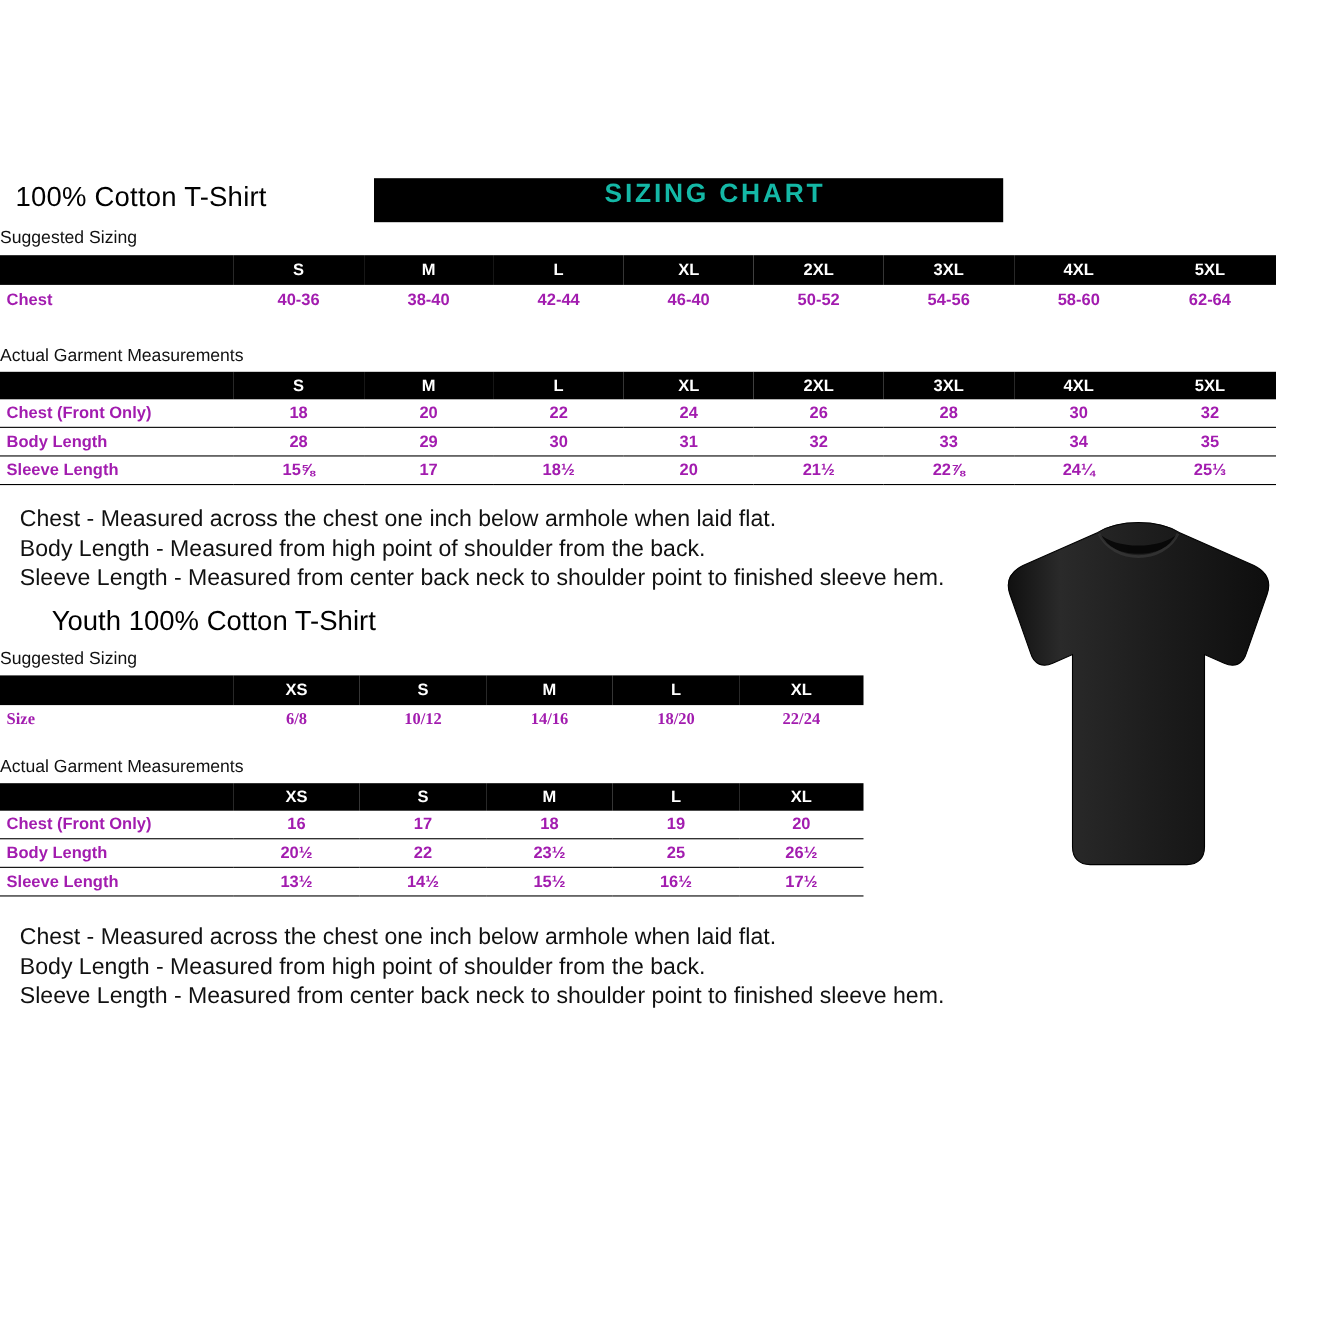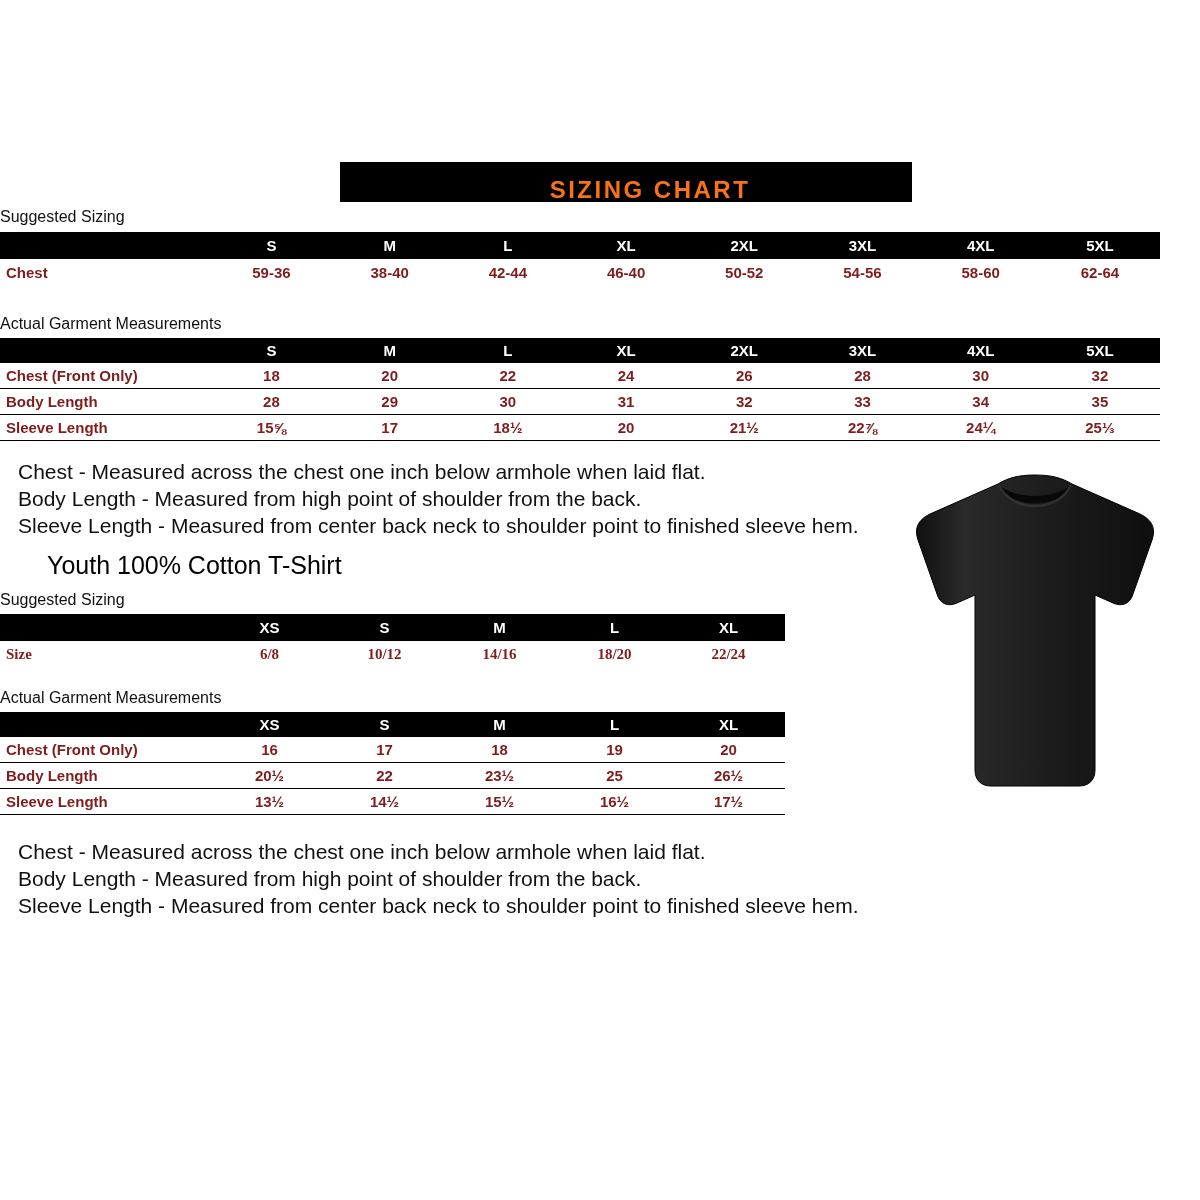--- a/index.html
+++ b/index.html
@@ -44,23 +44,23 @@
     left: 326px;
     top: 0;
     width: 572px;
     height: 40px;
     background: #000000;
   }
   .hdr-bar span {
     position: absolute;
     left: 0;
     right: 0;
-    top: 14px;
+    top: 1px;
     text-align: center;
-    color: #f97316;
+    color: #14b8a6;
     font-size: 24px;
     font-weight: bold;
     letter-spacing: 2.5px;
     padding-left: 48px;
   }
 
   .sublabel {
     position: absolute;
     left: 0;
     font-size: 16px;
@@ -88,21 +88,21 @@
     background: #000000;
     color: #ffffff;
     font-size: 15px;
     font-weight: bold;
   }
   table.sz thead th.lbl {
     text-align: left;
     padding-left: 6px;
   }
   table.sz tbody td {
-    color: #7f1d1d;
+    color: #a21caf;
     font-weight: 700;
   }
   table.sz tbody td.lbl {
     text-align: left;
     padding-left: 6px;
     font-weight: 700;
   }
   table.sz tbody tr.ruled td {
     border-bottom: 1px solid #000;
   }
@@ -148,20 +148,21 @@
     width: 290px;
     height: 350px;
   }
 </style>
 </head>
 <body>
 
 <div class="sheet">
 
   <div class="hdr">
+    <div class="hdr-title">100% Cotton T-Shirt</div>
     <div class="hdr-bar">
       <span>SIZING CHART</span>
     </div>
   </div>
 
   <div class="sublabel" style="top:208px;">Suggested Sizing</div>
 
   <table class="sz" id="tbl-adult-suggested">
     <colgroup>
       <col style="width:212px">
@@ -183,21 +184,21 @@
         <th>XL</th>
         <th>2XL</th>
         <th>3XL</th>
         <th>4XL</th>
         <th>5XL</th>
       </tr>
     </thead>
     <tbody>
       <tr>
         <td class="lbl">Chest</td>
-        <td>59-36</td>
+        <td>40-36</td>
         <td>38-40</td>
         <td>42-44</td>
         <td>46-40</td>
         <td>50-52</td>
         <td>54-56</td>
         <td>58-60</td>
         <td>62-64</td>
       </tr>
     </tbody>
   </table>

